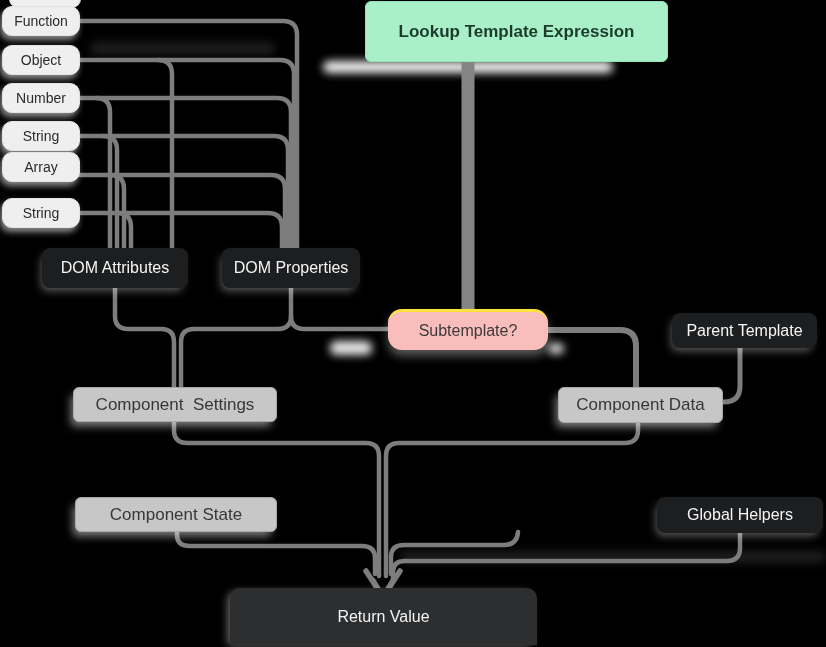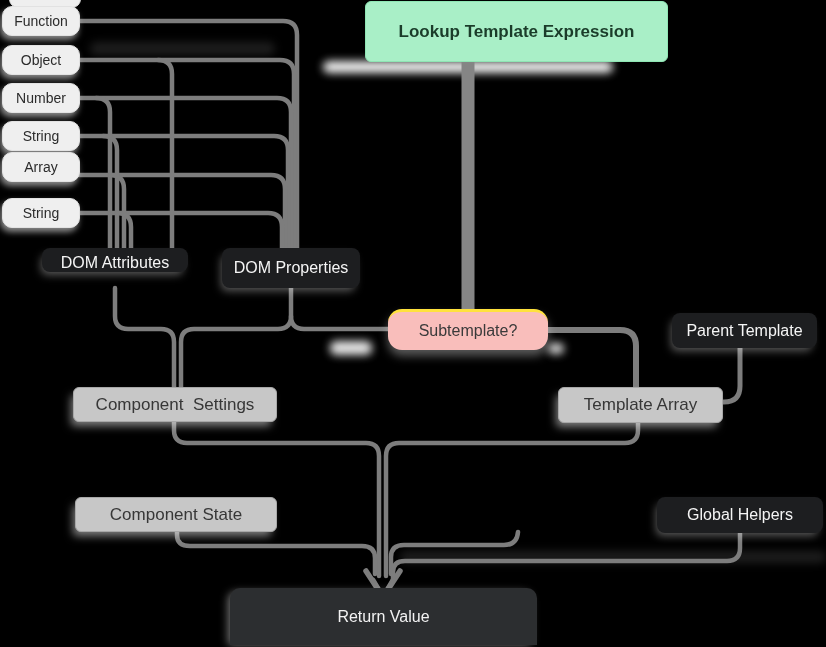--- a/index.html
+++ b/index.html
@@ -120,40 +120,40 @@
   <div class="node pill" style="top:45px"><span>Object</span></div>
   <div class="node pill" style="top:83px"><span>Number</span></div>
   <div class="node pill" style="top:121px"><span>String</span></div>
   <div class="node pill" style="top:152px"><span>Array</span></div>
   <div class="node pill" style="top:198px"><span>String</span></div>
 
   <div class="node node-green">
     <span>Lookup Template Expression</span>
   </div>
 
-  <div class="node node-dark" style="left:42px;top:248px;width:146px;height:24px;align-items:flex-end;">
+  <div class="node node-dark" style="left:42px;top:248px;width:146px;height:40px;">
     <span>DOM Attributes</span>
   </div>
   <div class="node node-dark" style="left:222px;top:248px;width:138px;height:40px;">
     <span>DOM Properties</span>
   </div>
 
   <div class="node node-pink">
     <span>Subtemplate?</span>
   </div>
 
   <div class="node node-dark" style="left:672px;top:313px;width:145px;height:35px;">
     <span>Parent Template</span>
   </div>
 
   <div class="node node-gray" style="left:73px;top:387px;width:204px;height:35px;">
     <span>Component  Settings</span>
   </div>
   <div class="node node-gray" style="left:558px;top:387px;width:165px;height:36px;">
-    <span>Template Array</span>
+    <span>Component Data</span>
   </div>
 
   <div class="node node-gray" style="left:75px;top:497px;width:202px;height:35px;">
     <span>Component State</span>
   </div>
   <div class="node node-dark" style="left:657px;top:497px;width:166px;height:36px;">
     <span>Global Helpers</span>
   </div>
 
   <div class="node node-return">

